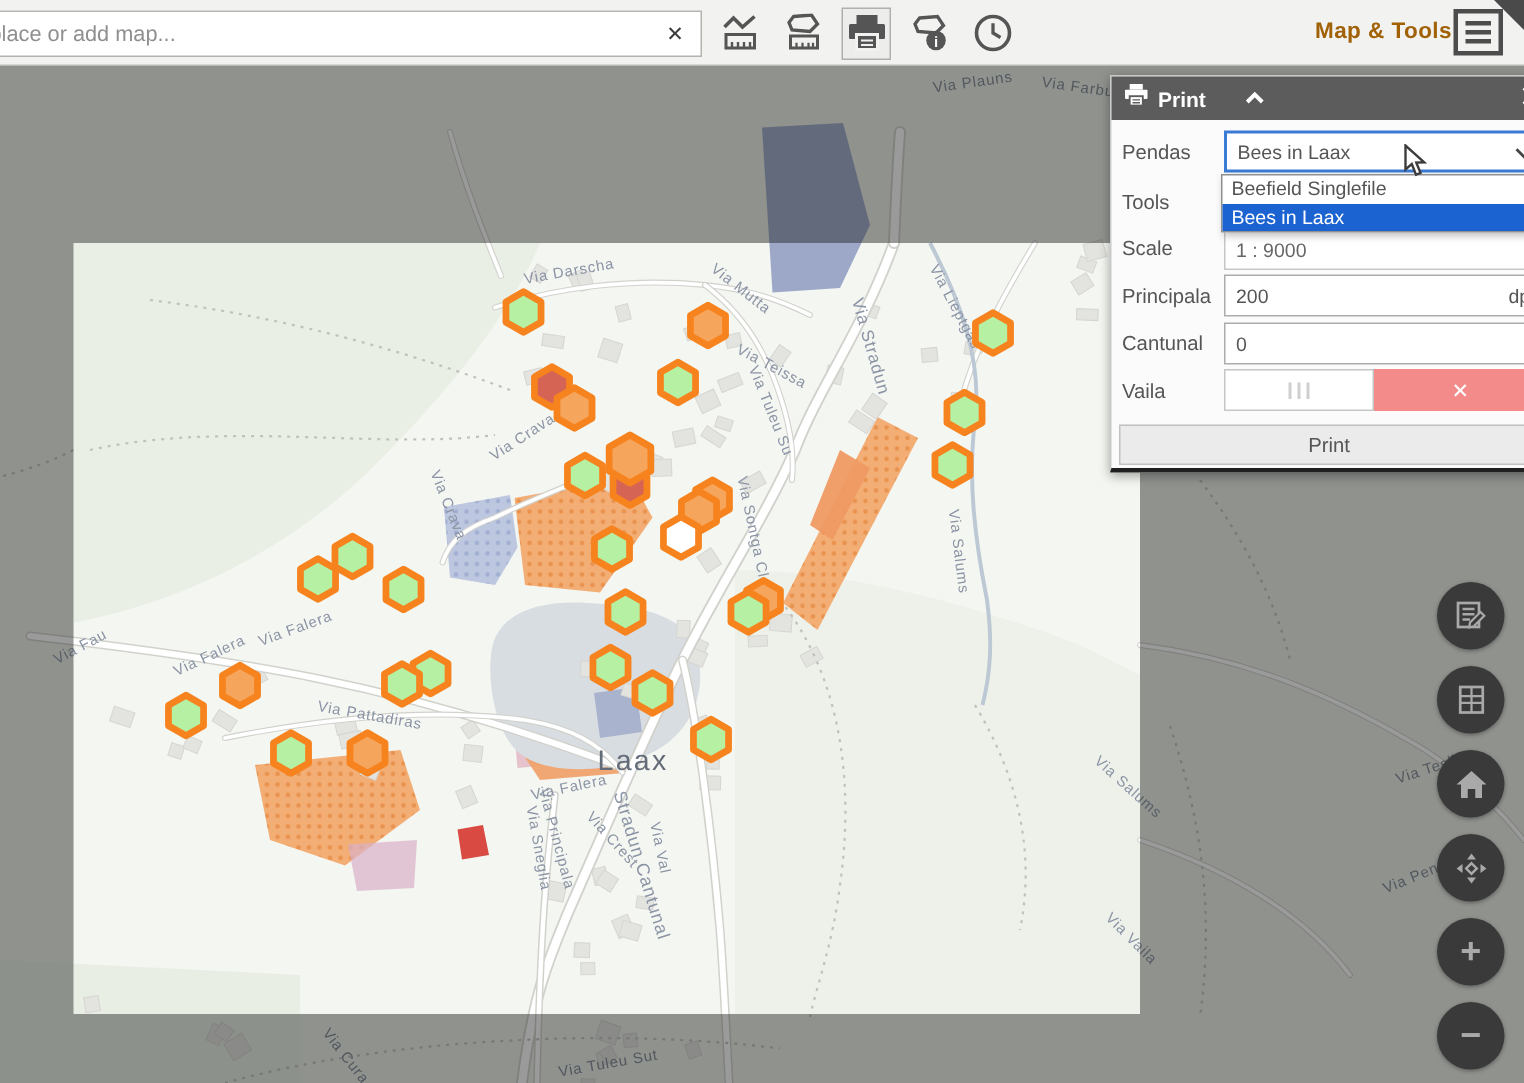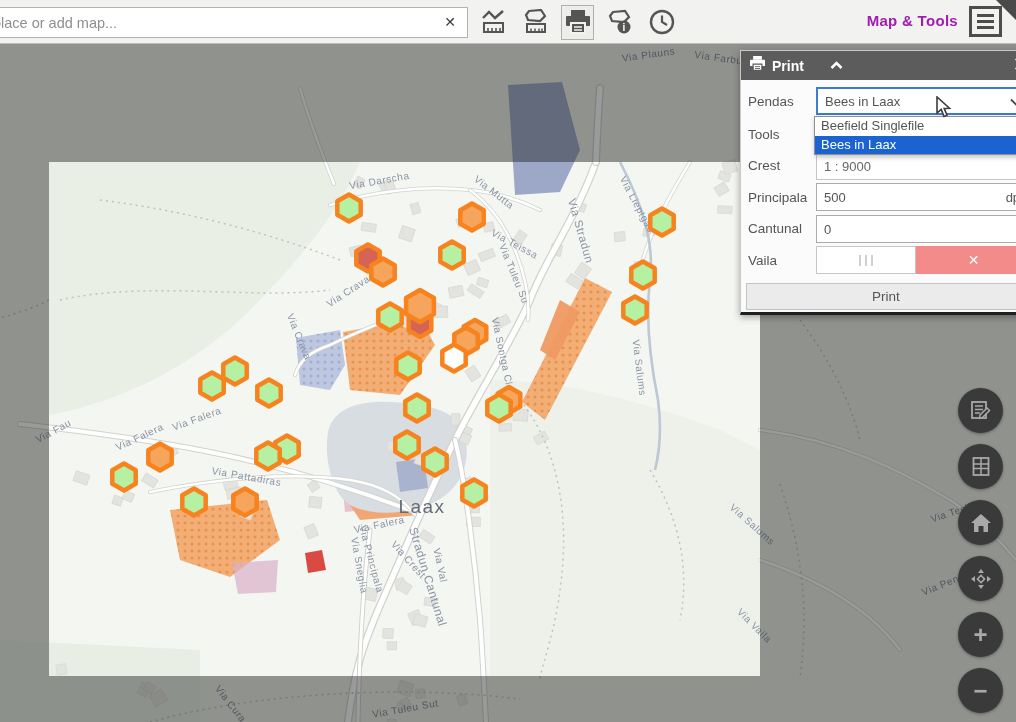--- a/index.html
+++ b/index.html
@@ -9,21 +9,21 @@
   
   .topbar{position:absolute;left:0;top:0;width:1016px;height:44px;background:#f2f2f1;border-bottom:1px solid #b9b9b6;z-index:30;}
   .search-wrap{position:absolute;left:-14px;top:7px;width:482px;height:31px;}
   .search-input{width:100%;height:100%;border:1px solid #b3b3b0;background:#fff;padding:0 26px 0 6px;font-size:14.5px;color:#777;outline:none;}
   .search-input::placeholder{color:#8f8f8f;opacity:1;}
   .search-clear{position:absolute;right:8px;top:5px;width:20px;height:20px;border:none;background:none;color:#3c3c3c;font-weight:900;font-size:14px;cursor:pointer;padding:0;line-height:20px;}
   .tool-icons{position:absolute;left:477px;top:4px;height:36px;display:flex;align-items:center;gap:9px;}
   .tbtn{width:33px;height:35px;display:flex;align-items:center;justify-content:center;border:1px solid transparent;background:none;padding:0;cursor:pointer;}
   .tbtn.active{border:1px solid #b0b0ae;background:#ededeb;}
   .tbtn svg{display:block;}
-  .maptools-label{position:absolute;right:58px;top:12px;font-size:15px;font-weight:700;color:#a21caf;letter-spacing:.3px;}
+  .maptools-label{position:absolute;right:48px;top:12px;font-size:15px;font-weight:700;color:#a16207;letter-spacing:.3px;}
   .menu-btn{position:absolute;right:14px;top:6px;width:33px;height:31px;border:3px solid #4d4d4d;background:#f2f2f1;display:flex;flex-direction:column;justify-content:center;gap:3px;padding:0 5px;cursor:pointer;}
   .menu-btn span{display:block;height:3px;background:#4d4d4d;}
   .corner-tri{position:absolute;right:0;top:0;width:0;height:0;border-top:20px solid #4a4a4a;border-left:20px solid transparent;z-index:40;}
 
   
   #map-svg{position:absolute;left:0;top:44px;z-index:1;}
 
   
   .side-btns{position:absolute;right:13px;top:388px;display:flex;flex-direction:column;gap:11px;z-index:20;}
   .circle-btn{width:45px;height:45px;border-radius:50%;background:#3a3a3a;border:none;display:flex;align-items:center;justify-content:center;cursor:pointer;box-shadow:0 1px 3px rgba(0,0,0,.35);}
@@ -356,28 +356,28 @@
             <path d="M1,1.5 6,6.5 11,1.5" fill="none" stroke="#444" stroke-width="1.8"></path>
           </svg></span>
     </div>
     <div class="pp-dropdown" id="layout-dropdown">
         <div class="pp-option">Beefield Singlefile</div>
         <div class="pp-option selected">Bees in Laax</div>
       </div>
 
     <div class="pp-label" style="top:76px">Tools</div>
 
-    <div class="pp-label" style="top:107px">Crest</div>
+    <div class="pp-label" style="top:107px">Scale</div>
     <div class="pp-control" style="top:101px;border-color:#c6c6c6;color:#666">
       <span>1 :  9000</span>
     </div>
 
     <div class="pp-label" style="top:139px">Principala</div>
     <div class="pp-control" style="top:132px">
-      <span>500</span>
+      <span>200</span>
       <span class="unit">dpi</span>
     </div>
 
     <div class="pp-label" style="top:170px">Cantunal</div>
     <div class="pp-control" style="top:164px">
       <span>0</span>
     </div>
 
     <div class="pp-label" style="top:202px">Vaila</div>
     <div class="grid-toggle">

